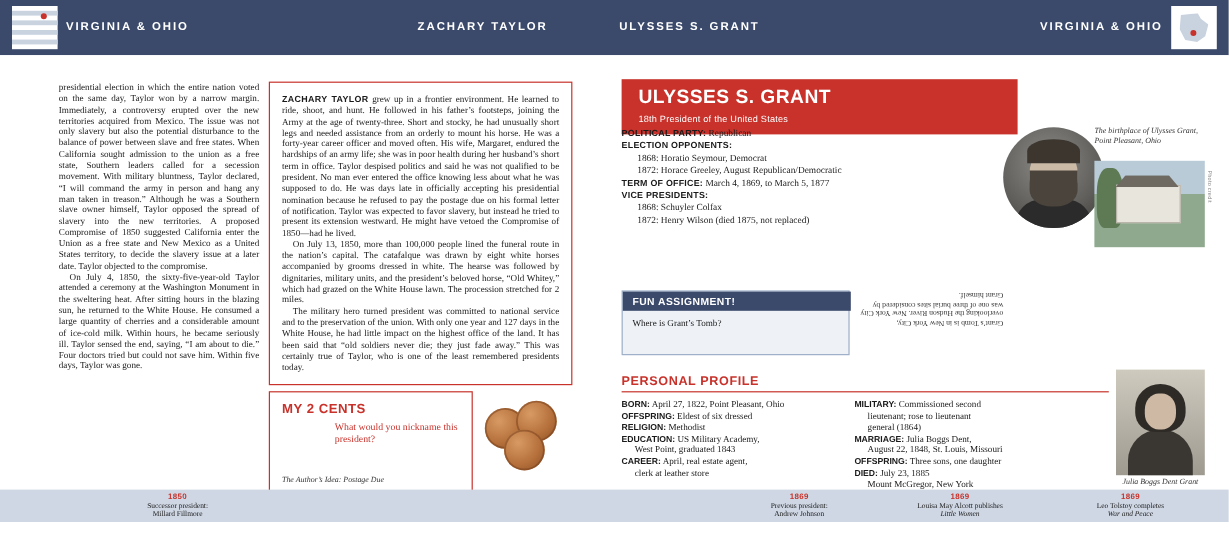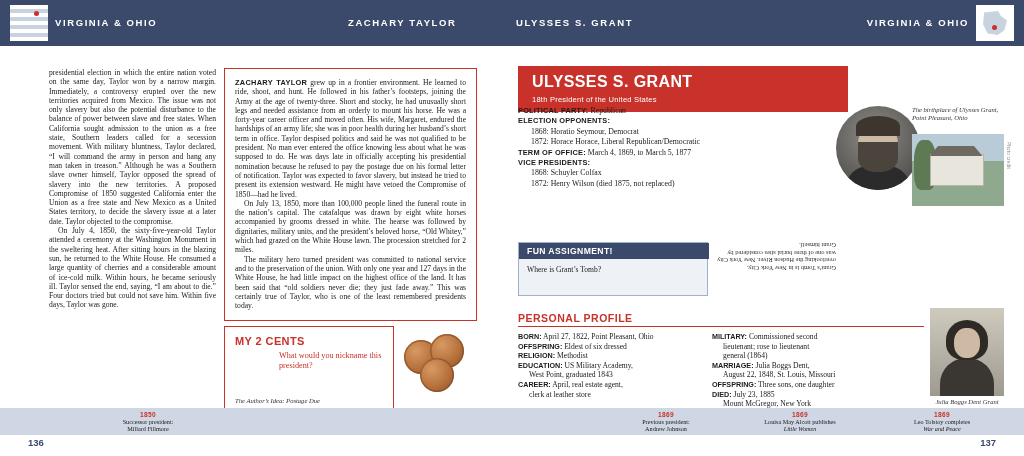--- a/index.html
+++ b/index.html
@@ -276,21 +276,21 @@
 
     <div class="ug-banner">
       <h1>ULYSSES S. GRANT</h1>
       <div class="sub">18th President of the United States</div>
     </div>
 
     <div class="facts">
       <div><span class="lbl">POLITICAL PARTY:</span><span> Republican</span></div>
       <div><span class="lbl">ELECTION OPPONENTS:</span></div>
       <div class="ind">1868: Horatio Seymour, Democrat</div>
-      <div class="ind">1872: Horace Horace, Liberal Republican/Democratic</div>
+      <div class="ind">1872: Horace Greeley, August Republican/Democratic</div>
       <div><span class="lbl">TERM OF OFFICE:</span><span> March 4, 1869, to March 5, 1877</span></div>
       <div><span class="lbl">VICE PRESIDENTS:</span></div>
       <div class="ind">1868: Schuyler Colfax</div>
       <div class="ind">1872: Henry Wilson (died 1875, not replaced)</div>
     </div>
 
     <div class="portrait">
       <div class="body"></div>
       <div class="face"></div>
       <div class="hair"></div>
@@ -360,18 +360,14 @@
       <div class="desc">Louisa May Alcott publishes</div>
       <div class="desc"><i>Little Women</i></div>
     </div>
     <div class="item" style="left:872px;width:140px;">
       <div class="yr">1869</div>
       <div class="desc">Leo Tolstoy completes</div>
       <div class="desc"><i>War and Peace</i></div>
     </div>
   </div>
 
-  <div class="footer">
-    <div class="pg l">136</div>
-    <div class="pg r">137</div>
-  </div>
 
 </div>
 
 </body></html>

